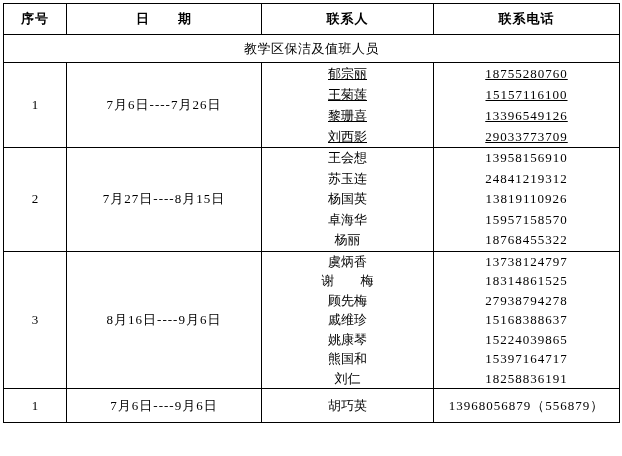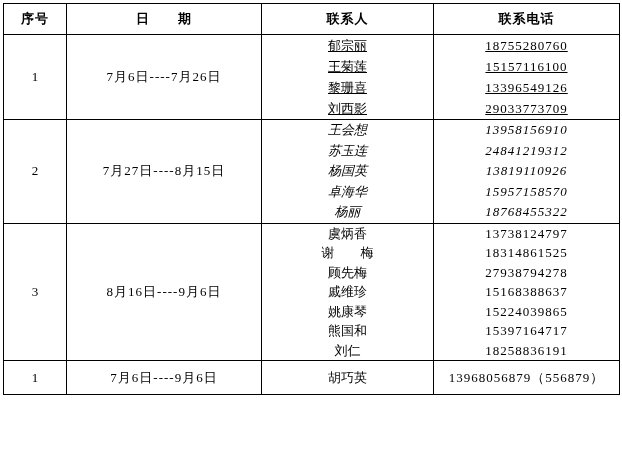--- a/index.html
+++ b/index.html
@@ -39,21 +39,21 @@
     letter-spacing: 0.5px;
   }
   td.date-cell { letter-spacing: 1px; }
   .stack {
     display: flex;
     flex-direction: column;
     justify-content: center;
   }
   .line { display: block; }
   tr.g1 .line { line-height: 21px; text-decoration: underline; }
-  tr.g2 .line { line-height: 20.5px; font-style: italic; }
+  tr.g2 .line { line-height: 20.5px; }
   tr.g3 .line { line-height: 19.5px; }
   tr.glast td { height: 33px; }
   .line-phone { letter-spacing: 1px; }
 </style>
 </head>
 <body>
 
 <table class="duty">
   <colgroup>
     <col style="width:63px">
@@ -63,20 +63,23 @@
   </colgroup>
 
   <tbody>
       <tr class="r-head">
     <th>序号</th>
     <th>日　　期</th>
     <th>联系人</th>
     <th>联系电话</th>
   </tr>
 
+  <tr>
+    <td class="section-cell" colspan="4">教学区保洁及值班人员</td>
+  </tr>
 
   <tr class="g1">
     <td>1</td>
     <td class="date-cell">7月6日----7月26日</td>
     <td>
       <div class="stack">
         <span class="line">郁宗丽</span>
         <span class="line">王菊莲</span>
         <span class="line">黎珊喜</span>
         <span class="line">刘西影</span>

